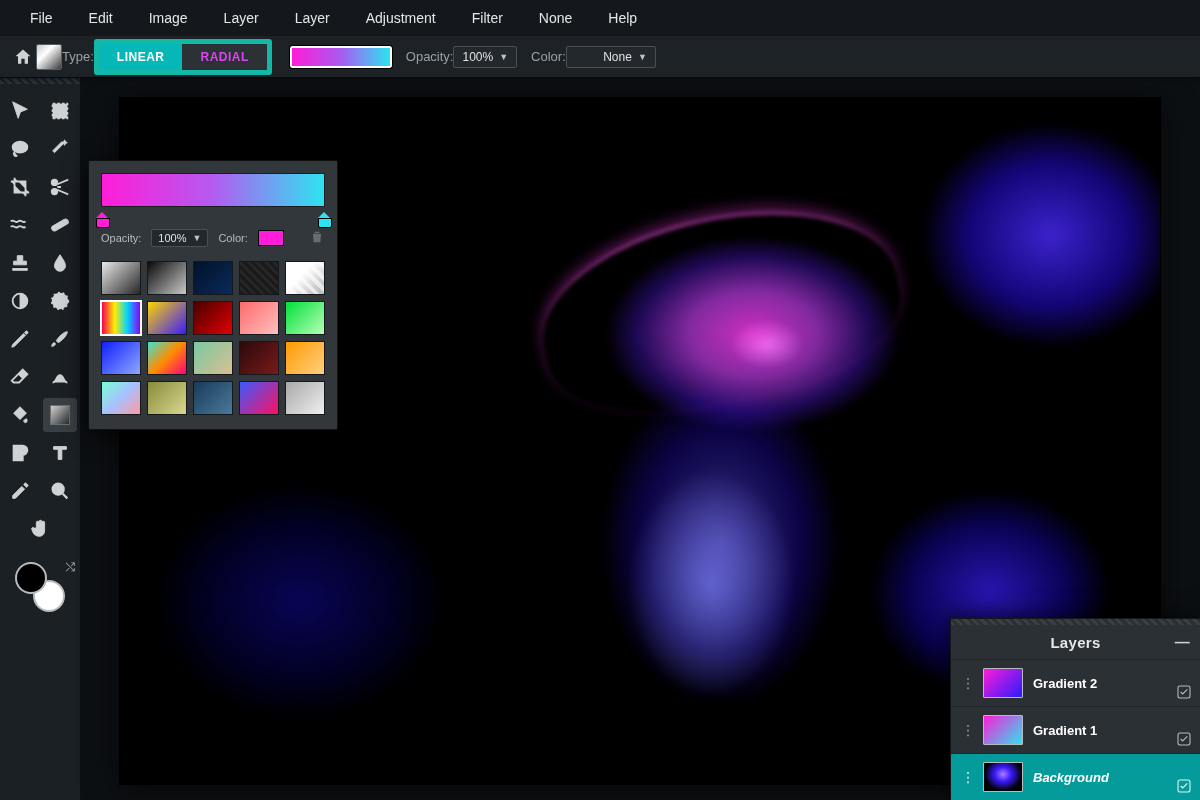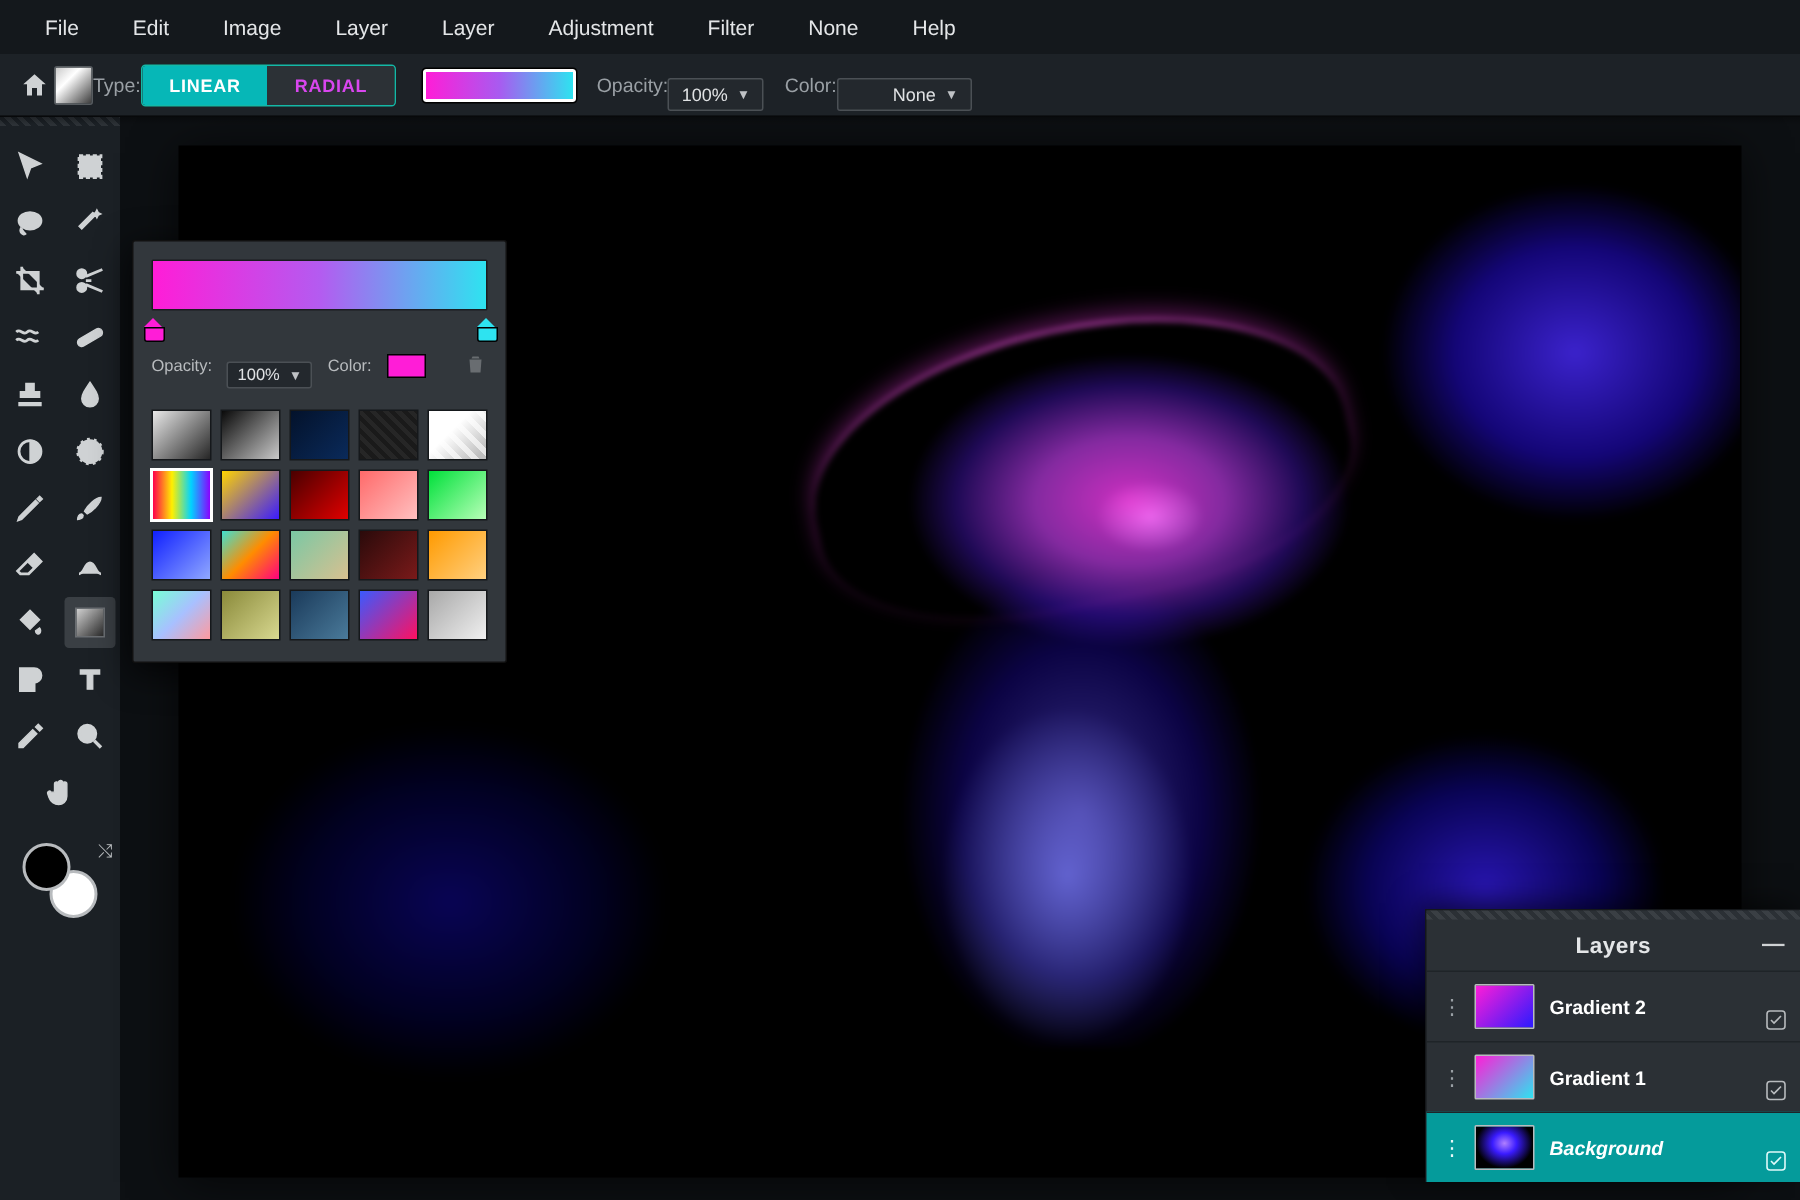--- a/index.html
+++ b/index.html
@@ -42,35 +42,35 @@
   .optbar::after{content:"";position:absolute;left:0;right:0;bottom:-6px;height:6px;background:linear-gradient(#00000055,transparent);}
   .home-icon,.tool-preview{
     width:26px;height:26px;display:flex;align-items:center;justify-content:center;
   }
   .home-icon svg{fill:#cfd2d4;}
   .tool-preview{
     border:1px solid #575c60;background:linear-gradient(135deg,#c9c9c9 0%,#fff 35%,#3a3a3a 100%);
     border-radius:2px;
   }
   .label{color:var(--muted);font-size:13px;}
-  .seg{display:flex;border:1px solid #14b8a6;border-radius:3px;overflow:hidden;align-items:flex-end;}
+  .seg{display:flex;border:5px solid #14b8a6;border-radius:3px;overflow:hidden;align-items:flex-end;}
   .seg button{
     border:none;padding:6px 18px;font-size:12px;font-weight:700;letter-spacing:0.5px;
     background:var(--bg3);color:#d946ef;cursor:pointer;
   }
   .seg button.active{background:var(--accent);color:#fff;}
   .grad-preview{
     width:102px;height:22px;border:2px solid #fff;outline:1px solid #000;
     background:linear-gradient(90deg,var(--magenta),#a85bf0,var(--cyan));
     border-radius:2px;
   }
   .combo{
     display:flex;align-items:center;gap:6px;
     border:1px solid #4b5055;background:var(--bg2);
-    padding:3px 8px;border-radius:2px;font-size:12px;color:#e0e2e4;margin-top:12px;
+    padding:3px 8px;border-radius:2px;font-size:12px;color:#e0e2e4;
   }
   .combo .caret{font-size:9px;color:#bfc2c5;}
 
   
   .workspace{position:absolute;top:78px;left:0;right:0;bottom:0;background:#0d1013;display:flex;}
   .toolbar{
     width:80px;background:#1b2025;
     display:flex;flex-direction:column;align-items:center;
     padding-top:10px;position:relative;
   }
@@ -146,21 +146,21 @@
   .color-chip{width:26px;height:16px;border:1px solid #000;background:var(--magenta);}
   .trash{margin-left:auto;opacity:0.35;}
   .preset-grid{
     display:grid;grid-template-columns:repeat(5,40px);gap:6px;margin-top:14px;
   }
   .preset{width:40px;height:34px;border:1px solid #15181b;cursor:pointer;}
   .preset.sel{outline:2px solid #fff;outline-offset:-1px;}
 
   
   .layers{
-    position:absolute;right:0;bottom:12px;width:250px;
+    position:absolute;right:0;bottom:0;width:250px;
     background:#2b3035;border:1px solid #14171a;border-right:none;border-bottom:none;
     box-shadow:-4px -4px 18px #0008;z-index:15;
   }
   .layers::before{
     content:"";position:absolute;top:0;left:0;right:0;height:6px;
     background:repeating-linear-gradient(45deg,#3a3f44 0 3px,#2b3035 3px 6px);
   }
   .layers-head{
     display:flex;align-items:center;justify-content:center;
     height:34px;margin-top:6px;font-size:15px;font-weight:700;color:#e4e6e8;letter-spacing:0.3px;position:relative;

